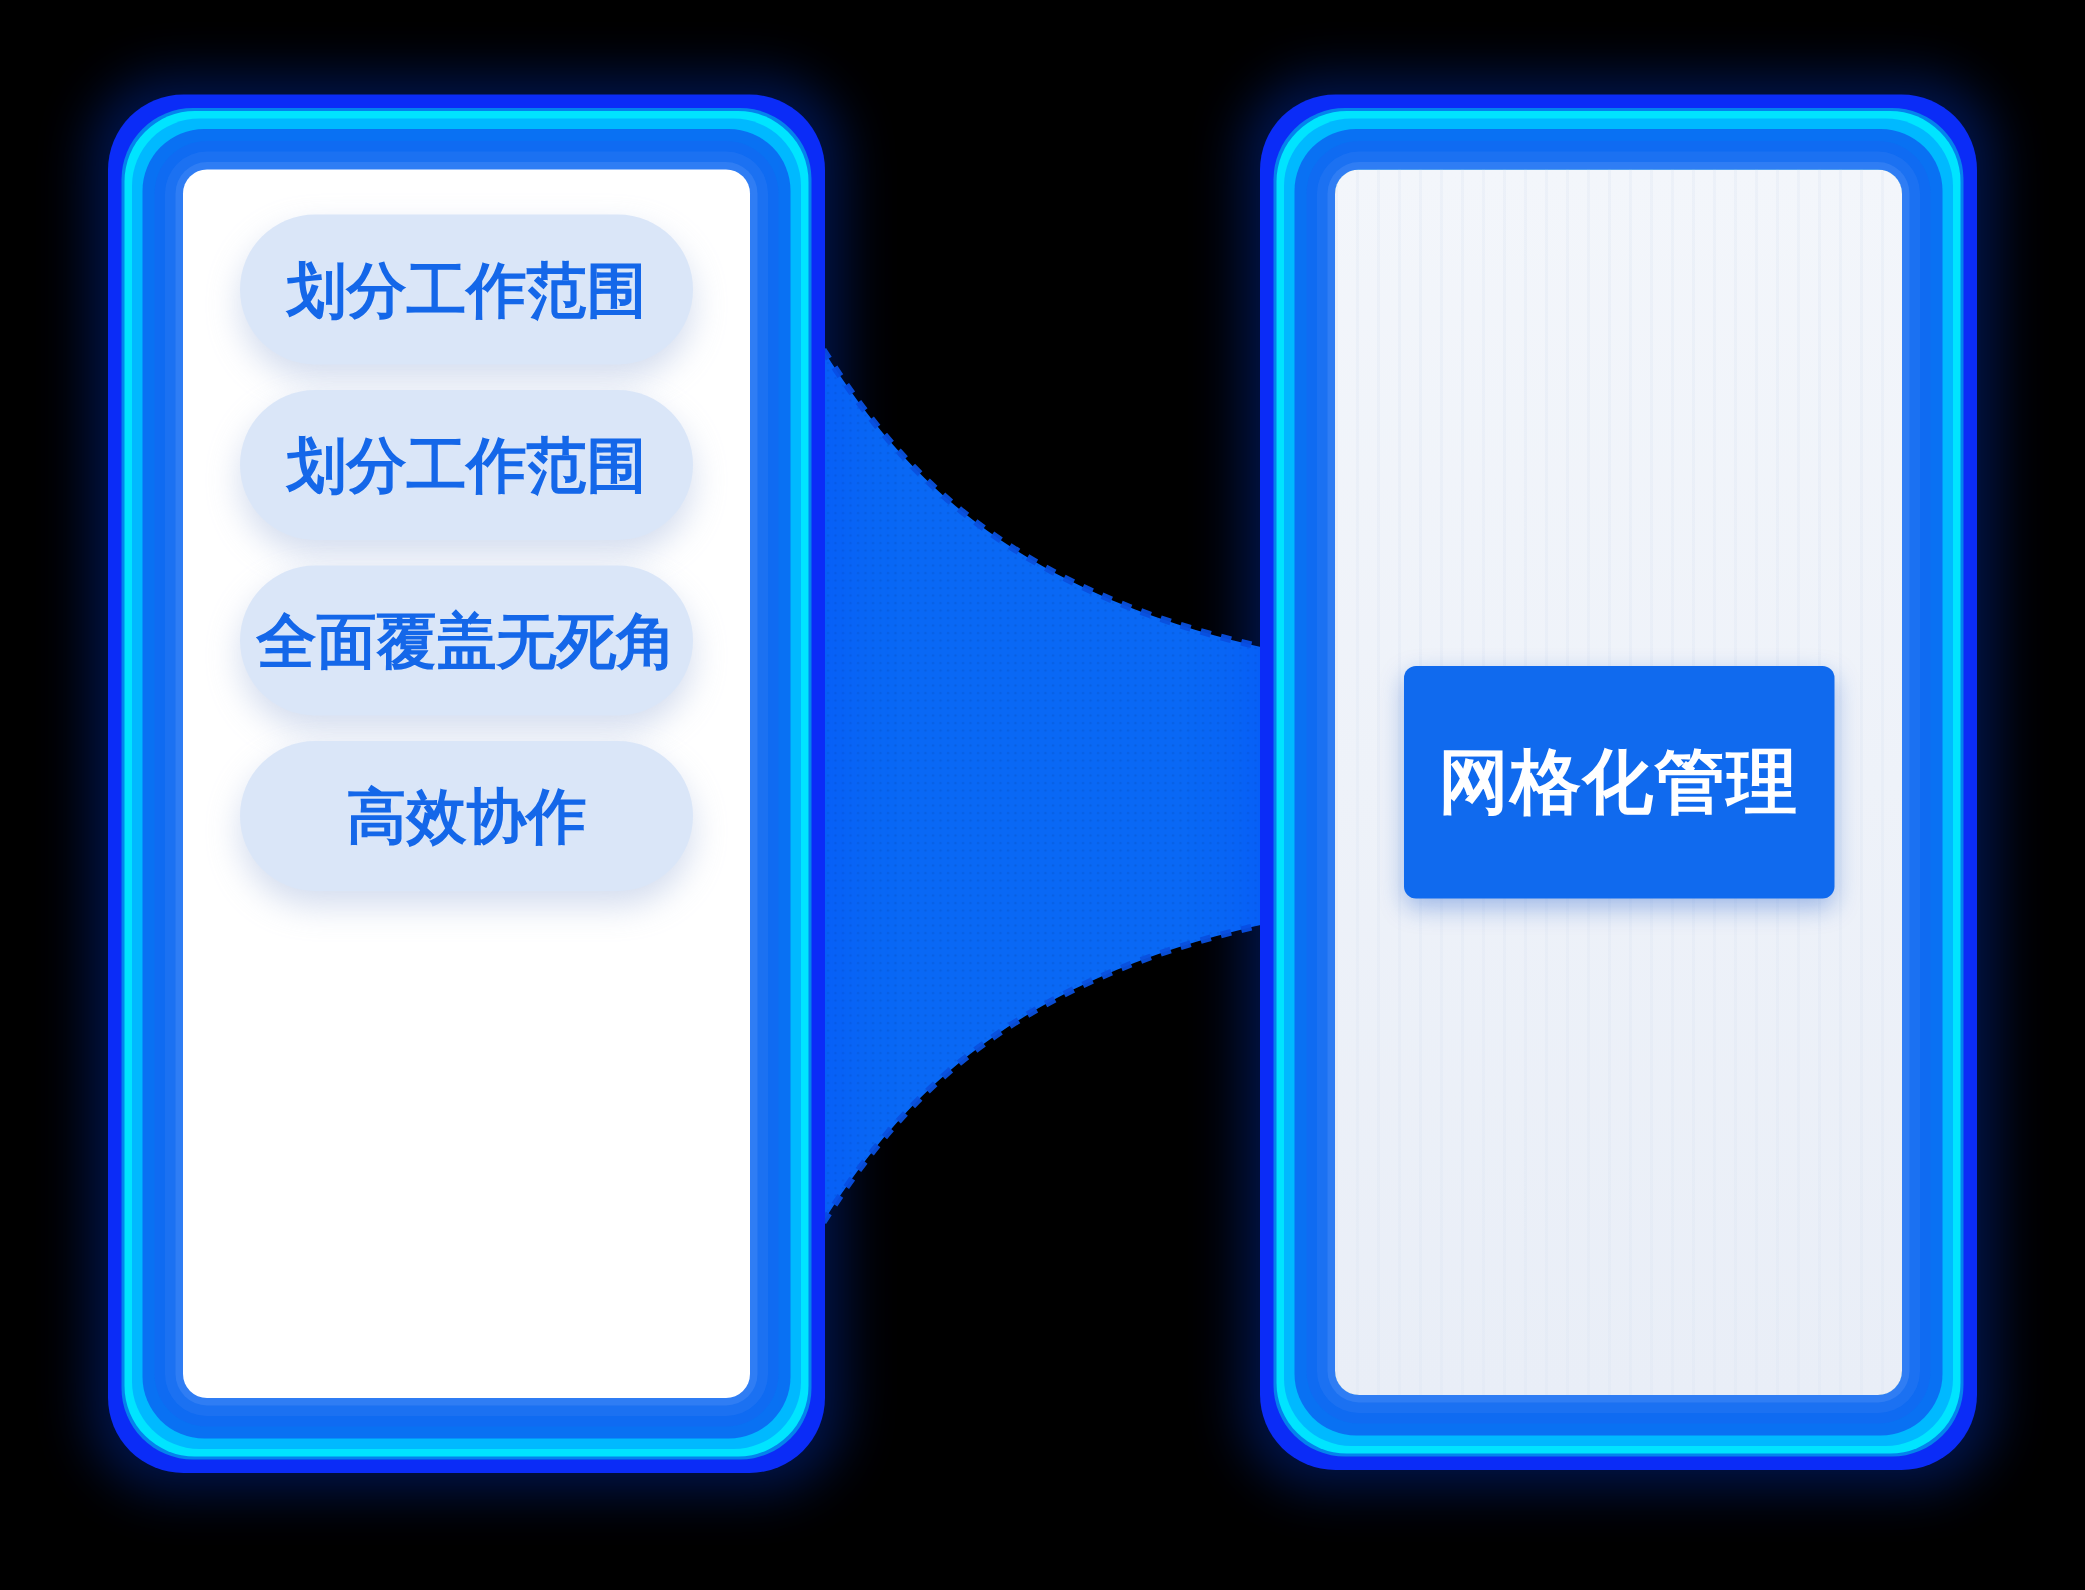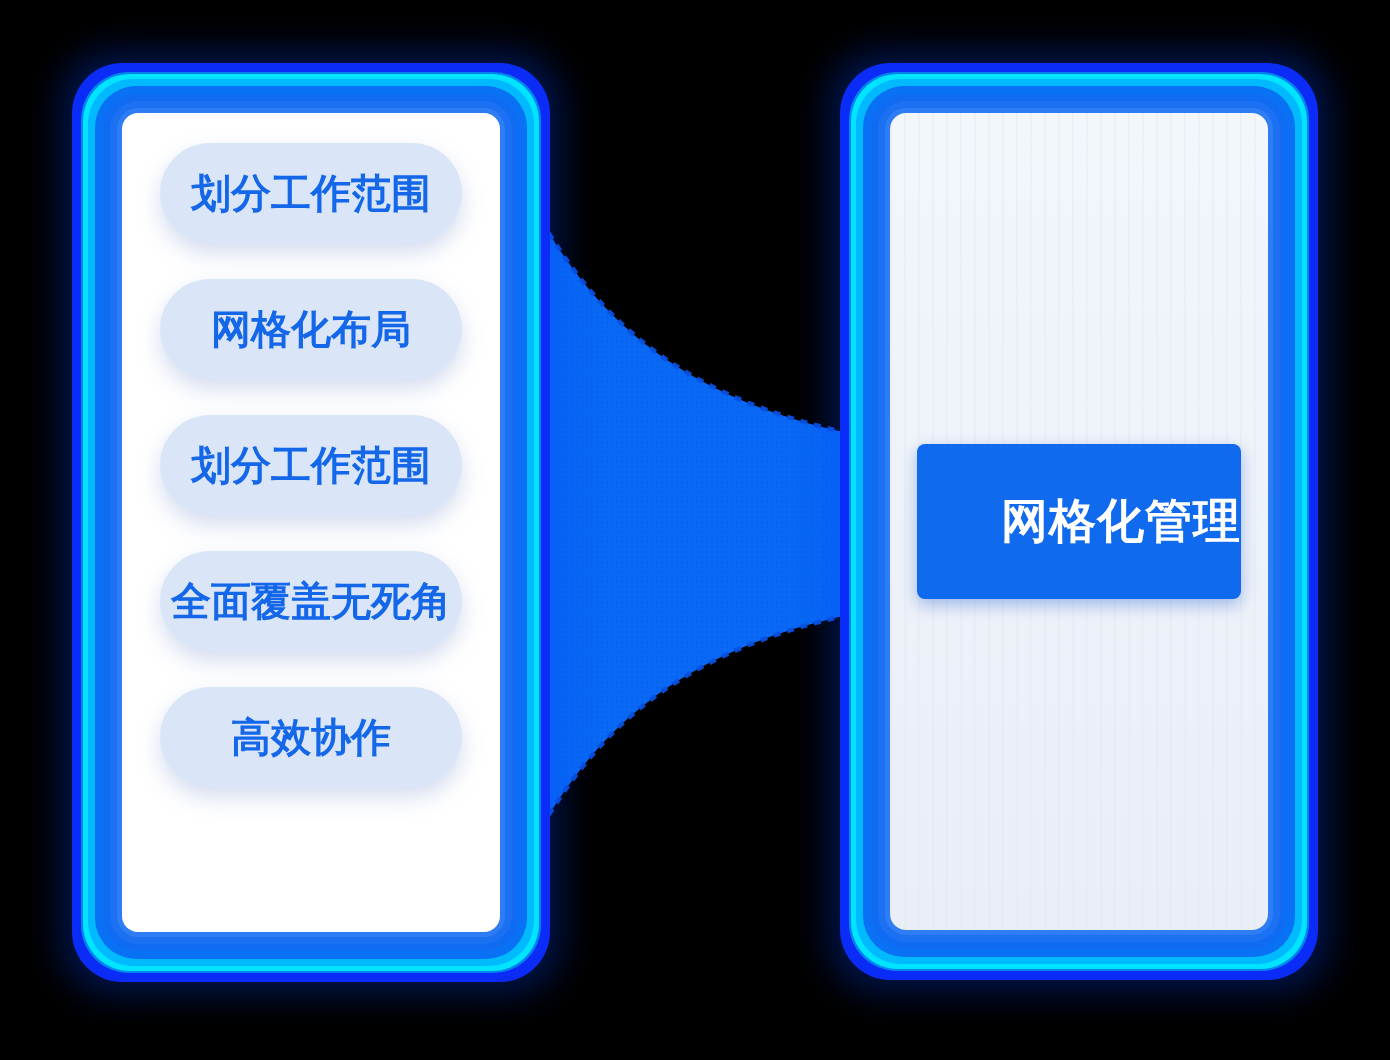--- a/index.html
+++ b/index.html
@@ -53,21 +53,21 @@
   .left-panel {
     left: 122px;
     top: 113px;
     width: 378px;
     height: 819px;
     background: #ffffff;
     display: flex;
     flex-direction: column;
     align-items: center;
     padding-top: 30px;
-    gap: 36px;
+    gap: 17px;
   }
   .pill {
     width: 302px;
     height: 100px;
     border-radius: 50px;
     background: #dae6f8;
     display: flex;
     align-items: center;
     justify-content: center;
     flex: 0 0 auto;
@@ -85,27 +85,27 @@
     width: 378px;
     height: 817px;
     background:
       repeating-linear-gradient(90deg, rgba(219,228,242,0.30) 0 2px, rgba(255,255,255,0) 2px 14px),
       linear-gradient(180deg, #f3f6fb 0%, #e9eef7 100%);
     display: flex;
     align-items: center;
     justify-content: center;
   }
   .summary-box {
-    width: 324px;
+    width: 287px;
     height: 155px;
     border-radius: 8px;
     background: #106aee;
     display: flex;
     align-items: center;
-    justify-content: flex-end;
+    justify-content: center;
     box-shadow: 0 6px 16px rgba(15,80,200,0.35);
   }
   .summary-box span {
     color: #ffffff;
     font-size: 47px;
     font-weight: 700;
     letter-spacing: 1px;
     white-space: nowrap;
   }
 </style>
@@ -126,23 +126,20 @@
     <path class="funnel-edge" d="M5,793 C70,668 130,538 378,491"></path>
     <polygon class="funnel-arrow" points="390,318 357,303 361,331"></polygon>
     <polygon class="funnel-arrow" points="386,491 353,477 356,505"></polygon>
   </svg>
 
   <div class="panel left-panel">
     <div class="pill">
       <span>划分工作范围</span>
     </div>
     <div class="pill">
-      <span>网格化布局</span>
-    </div>
-    <div class="pill">
       <span>划分工作范围</span>
     </div>
     <div class="pill">
       <span>全面覆盖无死角</span>
     </div>
     <div class="pill">
       <span>高效协作</span>
     </div>
   </div>
 

